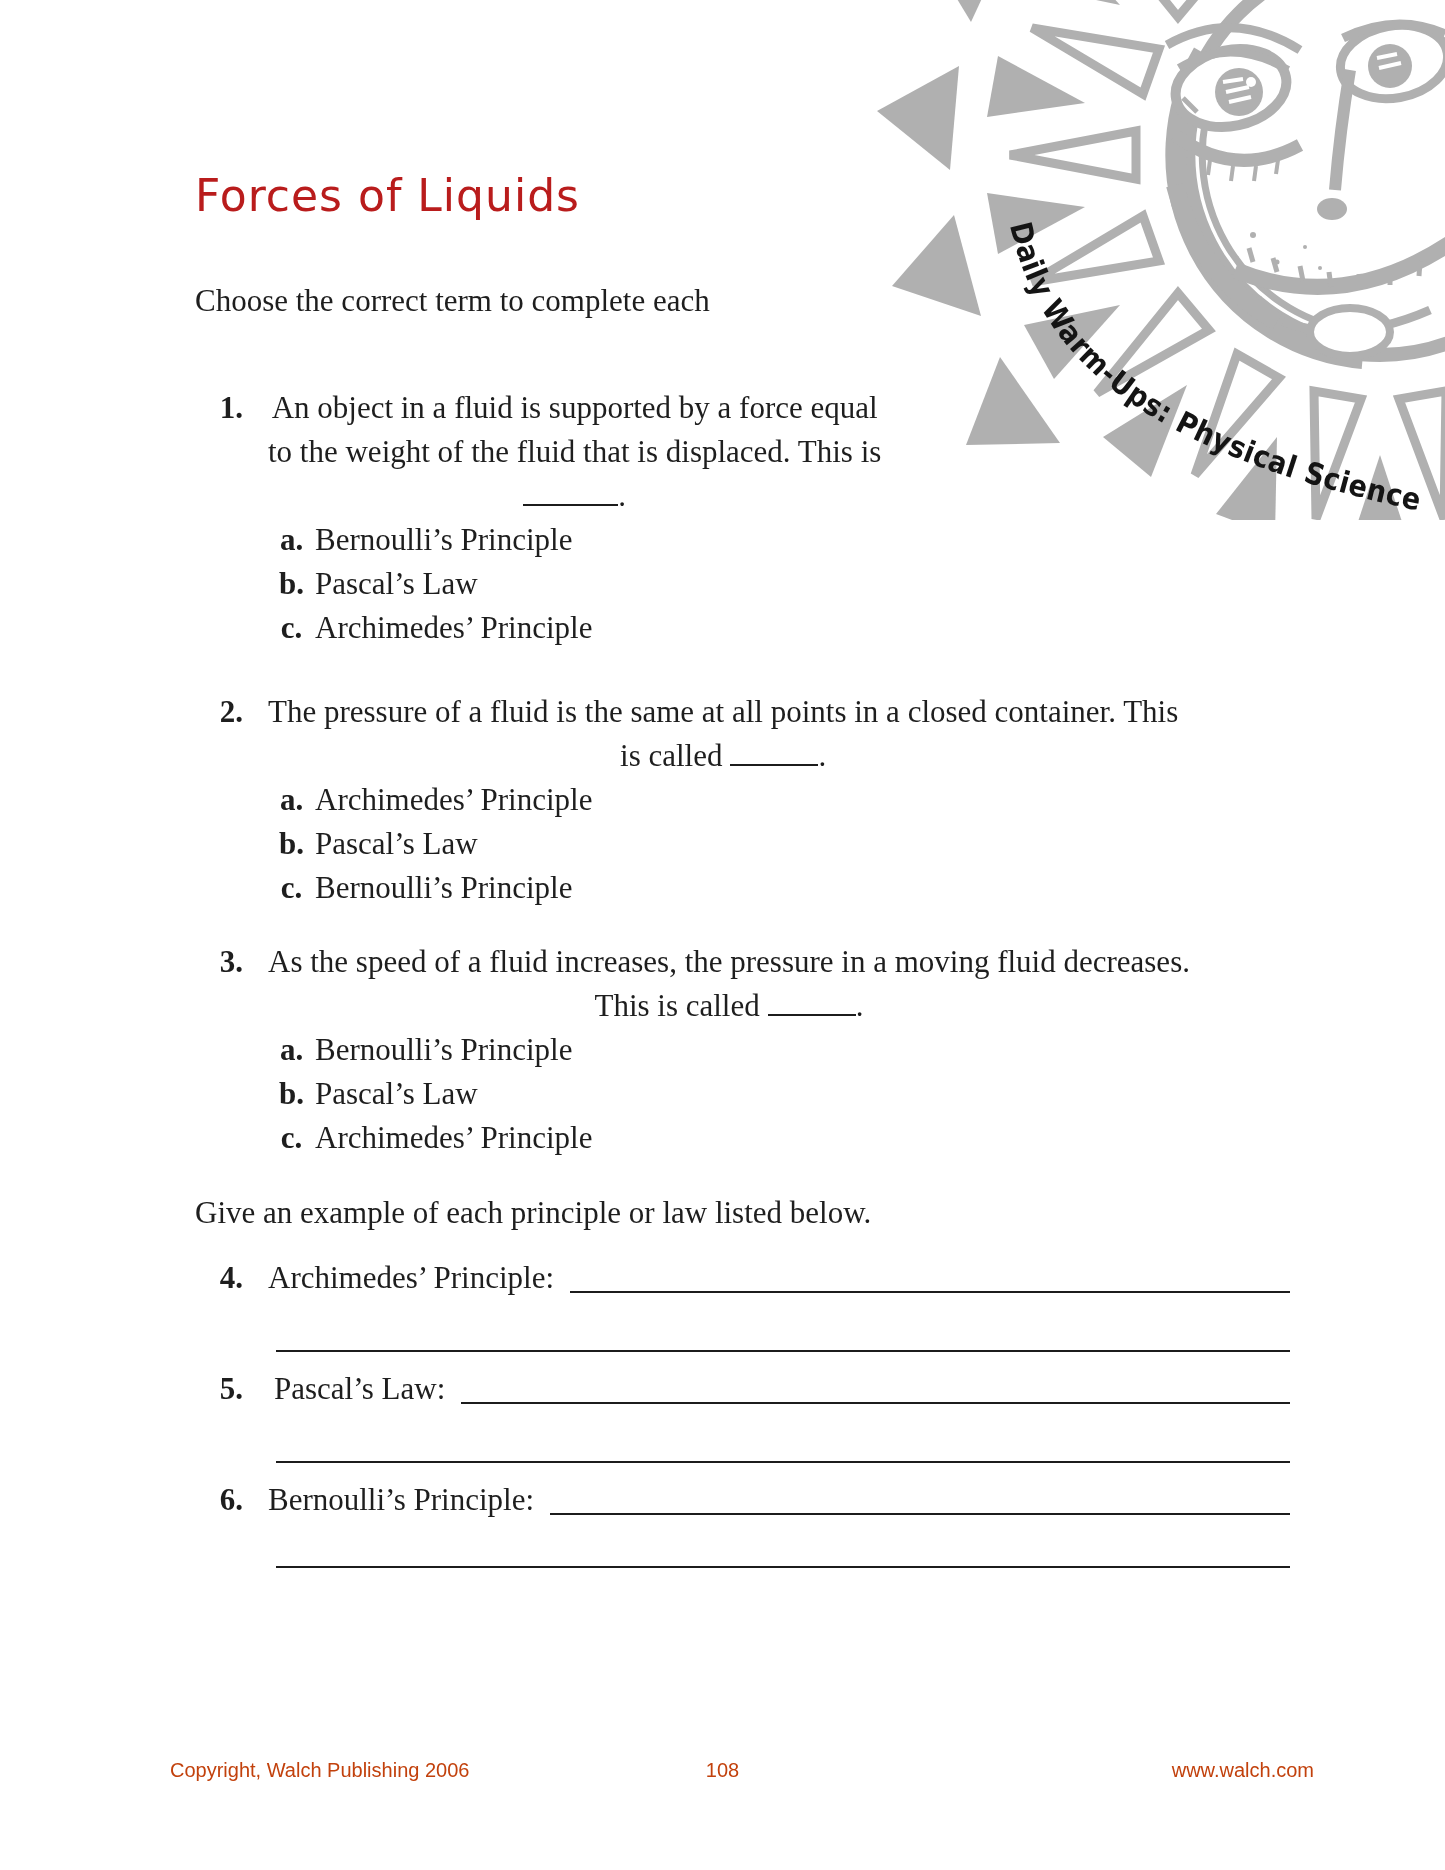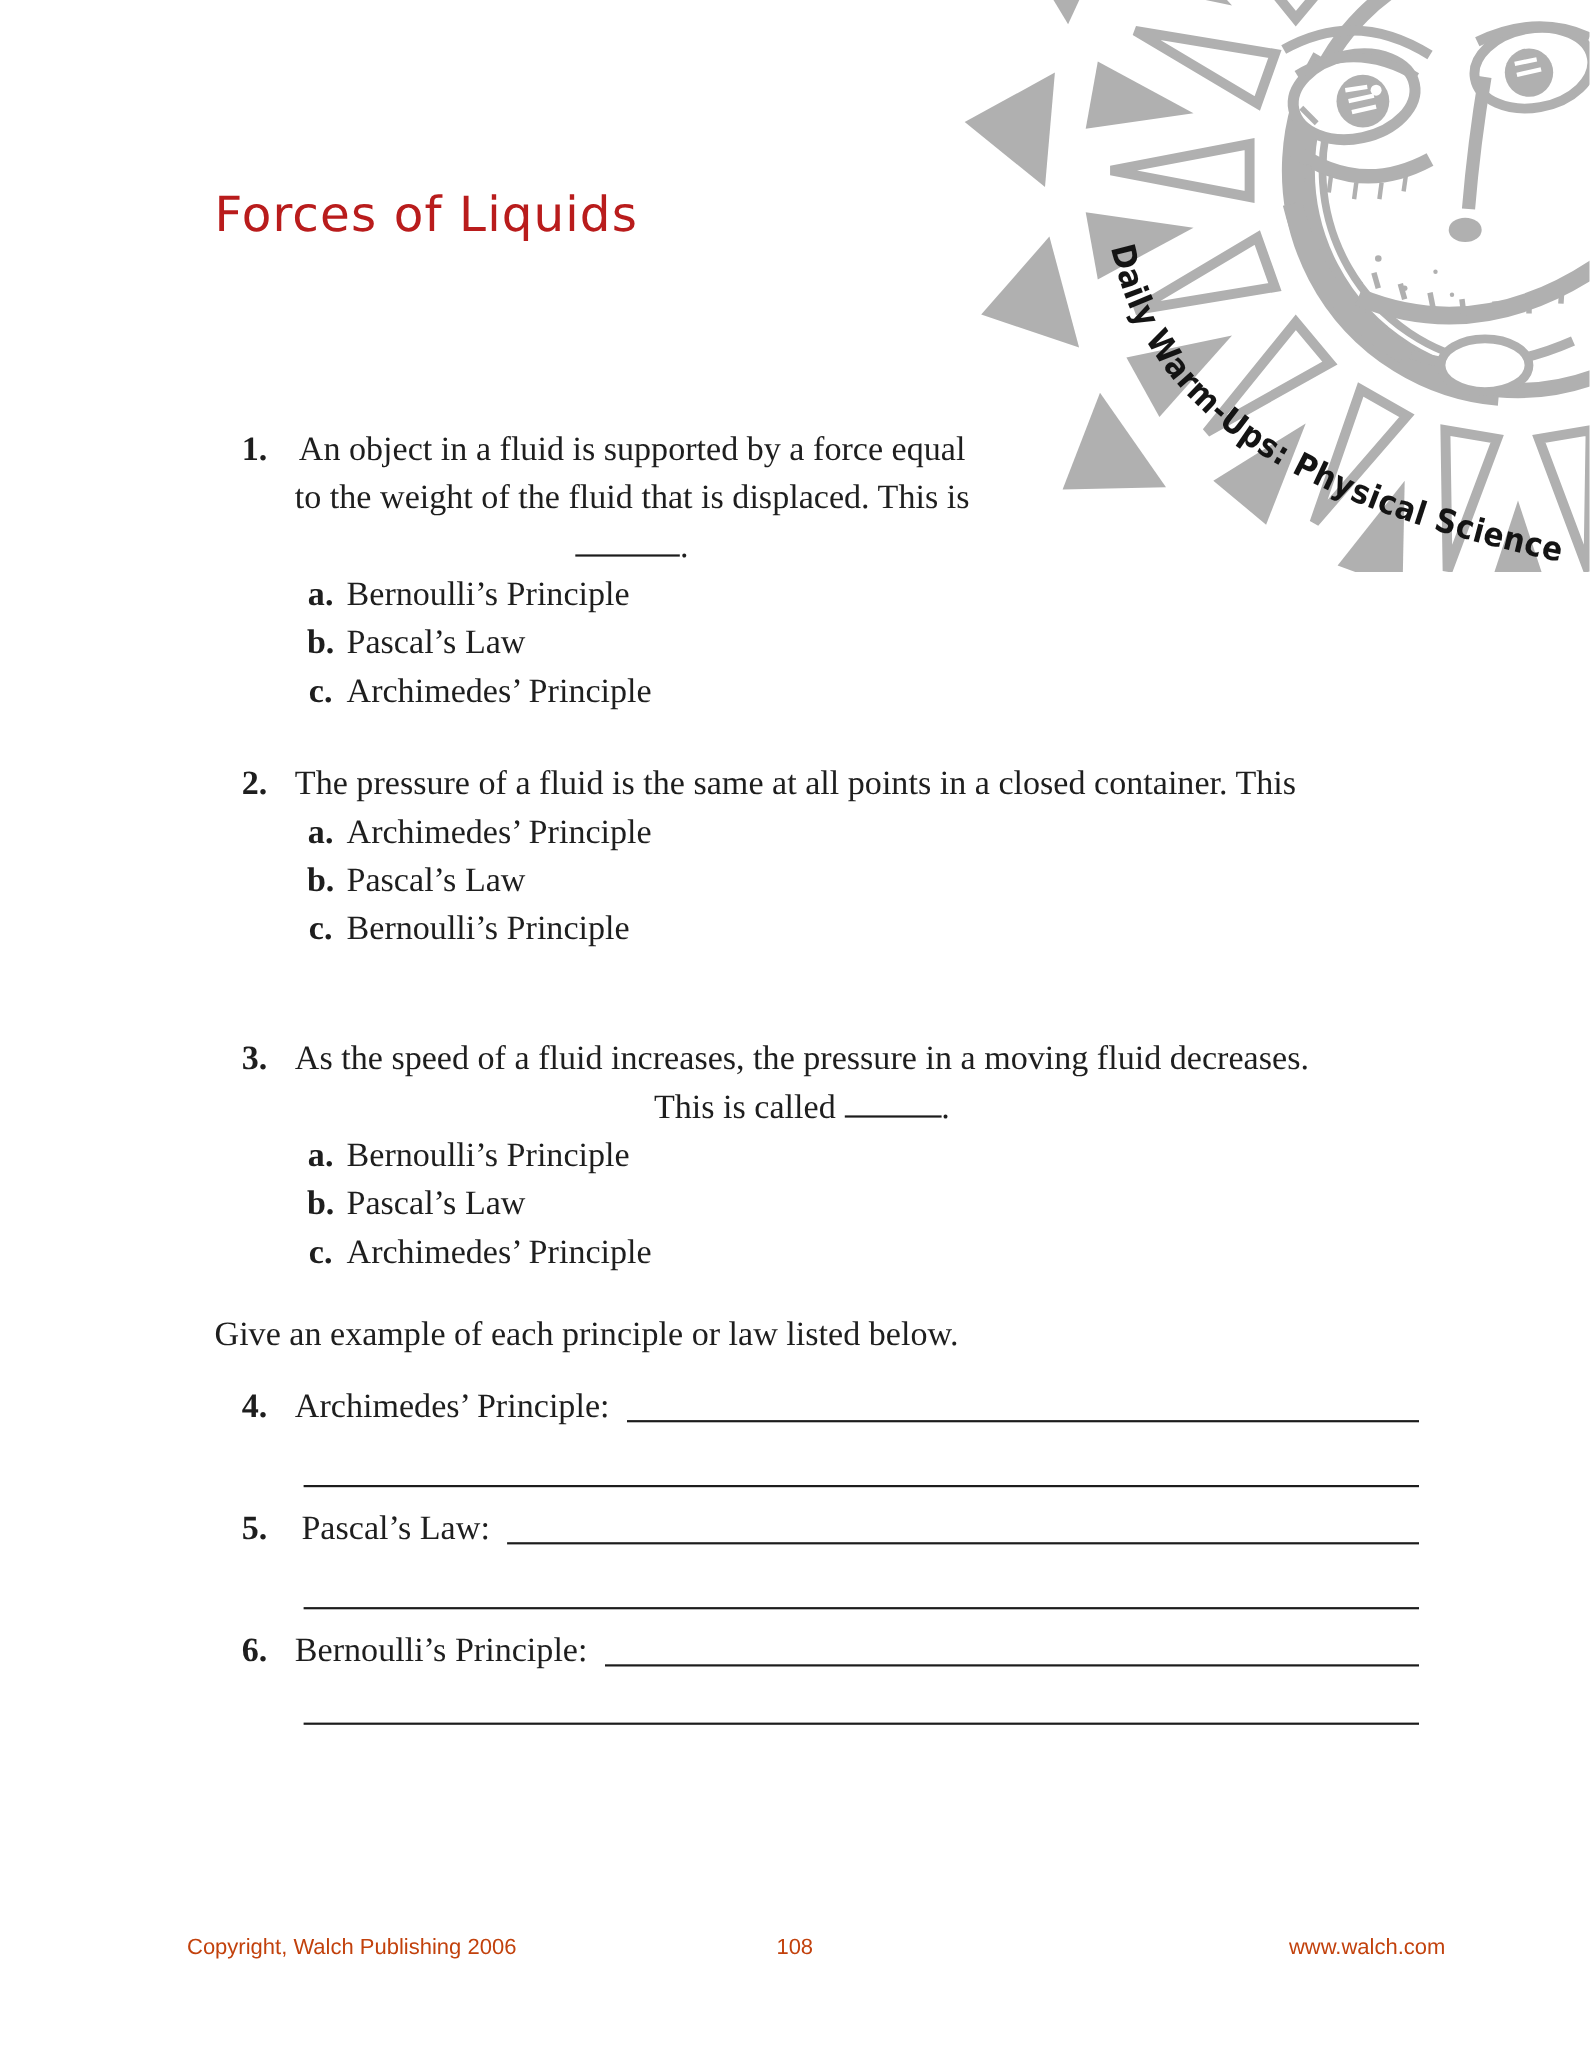--- a/index.html
+++ b/index.html
@@ -137,20 +137,21 @@
       <text font-family="DejaVu Sans, Liberation Sans, sans-serif" font-size="30" font-weight="bold" fill="#141414" letter-spacing="0.5">
         <textPath href="#wmpath" startOffset="0" textLength="530" lengthAdjust="spacingAndGlyphs">Daily Warm-Ups: Physical Science</textPath>
       </text>
     </g>
   </svg>
 </div>
 
 <div class="abs title">Forces of Liquids</div>
 
 <div class="abs intro bodytext">
+  <div>Choose the correct term to complete each</div>
 </div>
 
 <div class="abs question" style="top:386px">
   <div class="qrow">
     <span class="qnum">1.</span>
     <div class="qbody">
       <div class="qline">An object in a fluid is supported by a force equal</div>
       <div class="qline">to the weight of the fluid that is displaced. This is</div>
       <div class="qline"><span class="blank blank-own"></span><span>.</span></div>
       <div class="opt">
@@ -167,20 +168,21 @@
         </div>
     </div>
   </div>
 </div>
 
 <div class="abs question" style="top:690px">
   <div class="qrow">
     <span class="qnum">2.</span>
     <div class="qbody">
       <div class="qline">The pressure of a fluid is the same at all points in a closed container. This</div>
+      <div class="qline"><span>is called</span><span class="blank"></span><span>.</span></div>
       <div class="opt">
           <span class="optletter">a.</span>
           <span>Archimedes’ Principle</span>
         </div>
       <div class="opt">
           <span class="optletter">b.</span>
           <span>Pascal’s Law</span>
         </div>
       <div class="opt">
           <span class="optletter">c.</span>

